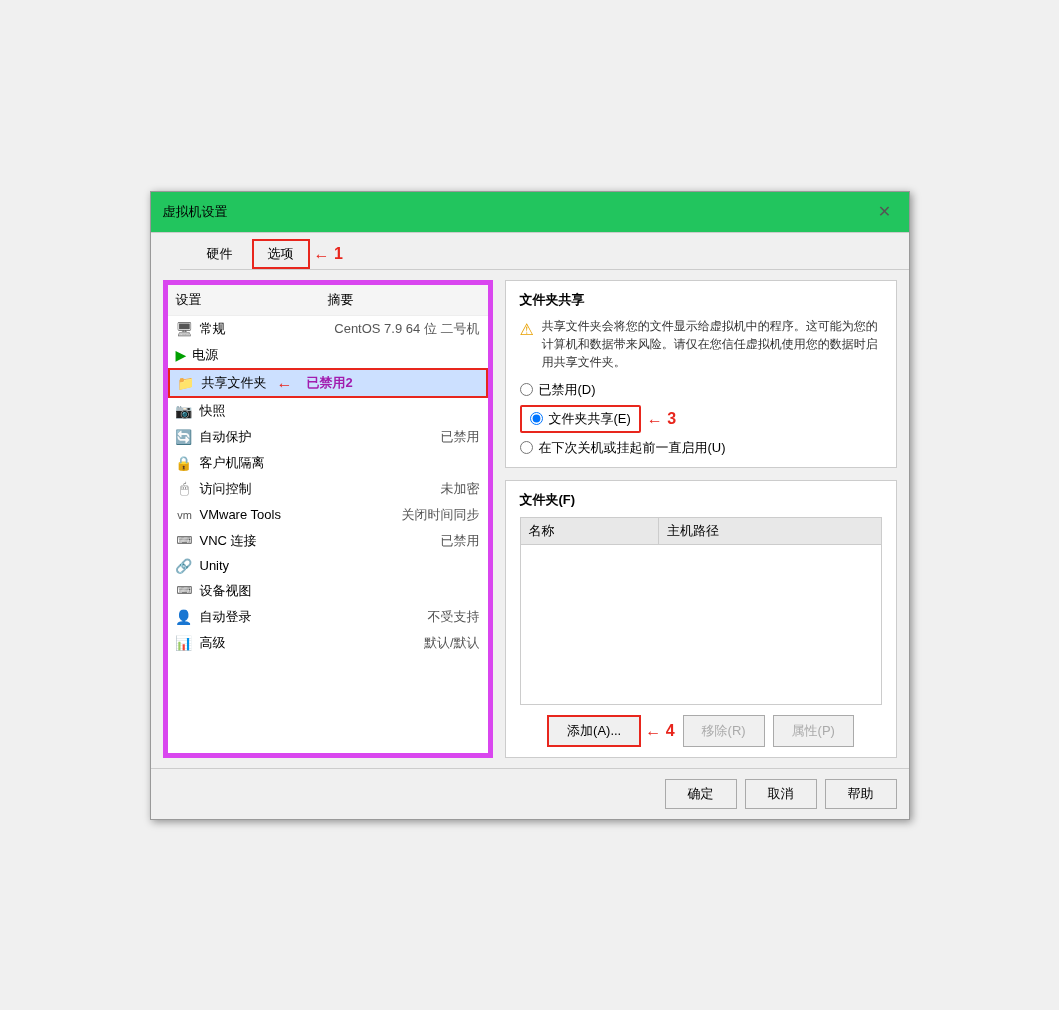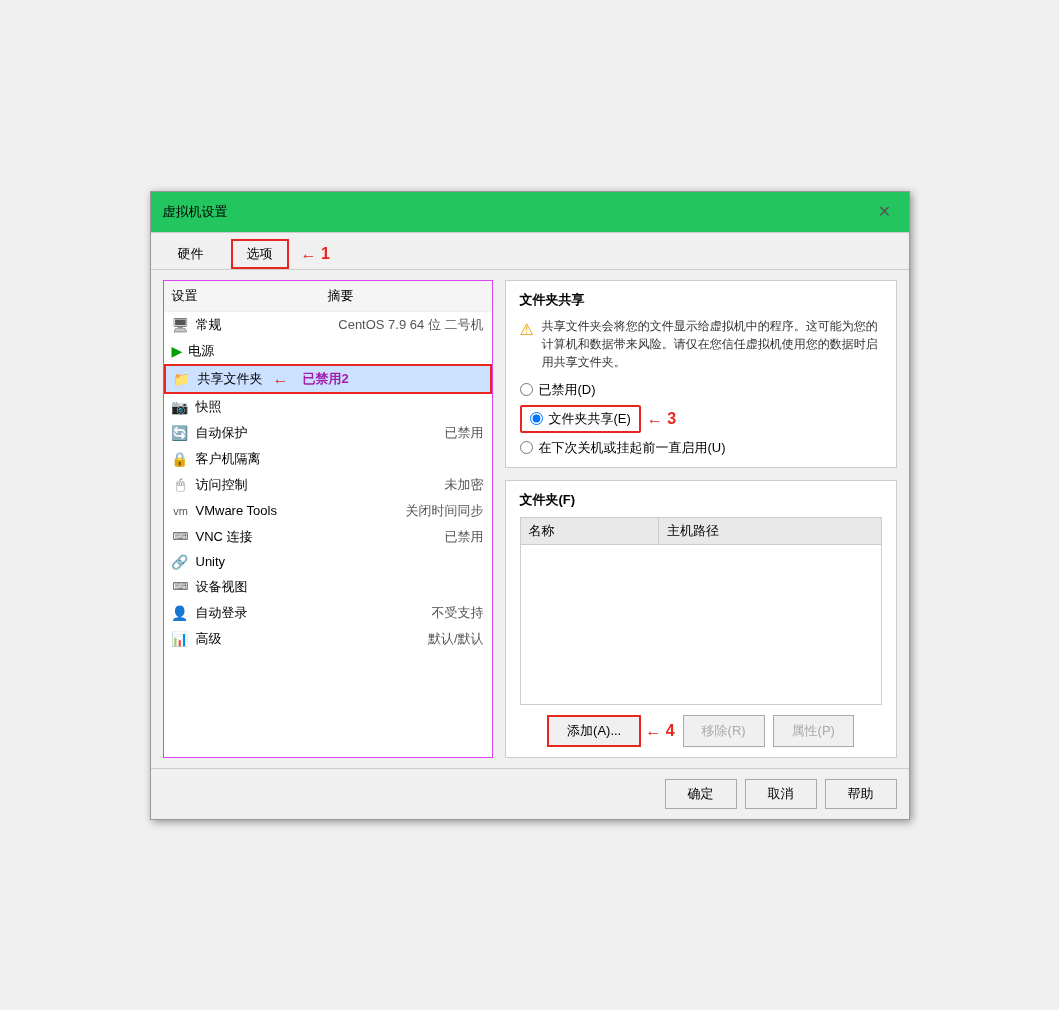--- a/index.html
+++ b/index.html
@@ -39,21 +39,22 @@
       cursor: pointer;
       font-size: 16px;
       color: #555;
     }
     .tabs-bar {
       display: flex;
       align-items: center;
       padding: 6px 12px 0 12px;
       background: #f0f0f0;
       border-bottom: 1px solid #ccc;
-      gap: 12px;
+      gap: 4px;
+      margin-left: 29px;
     }
     .tab {
       padding: 4px 14px;
       cursor: pointer;
       border: 1px solid transparent;
       background: transparent;
       font-size: 13px;
       color: #000;
     }
     .tab.active {
@@ -62,21 +63,21 @@
       font-weight: normal;
     }
     .content-area {
       display: flex;
       gap: 12px;
       padding: 10px 12px;
     }
     
     .left-panel {
       width: 330px;
-      border: 1px solid #d946ef;
+      border: 5px solid #d946ef;
       background: #fff;
       padding: 0;
     }
     .left-panel-header {
       display: grid;
       grid-template-columns: 1fr 1fr;
       padding: 6px 8px;
       border-bottom: 1px solid #eee;
       font-size: 13px;
       color: #000;

